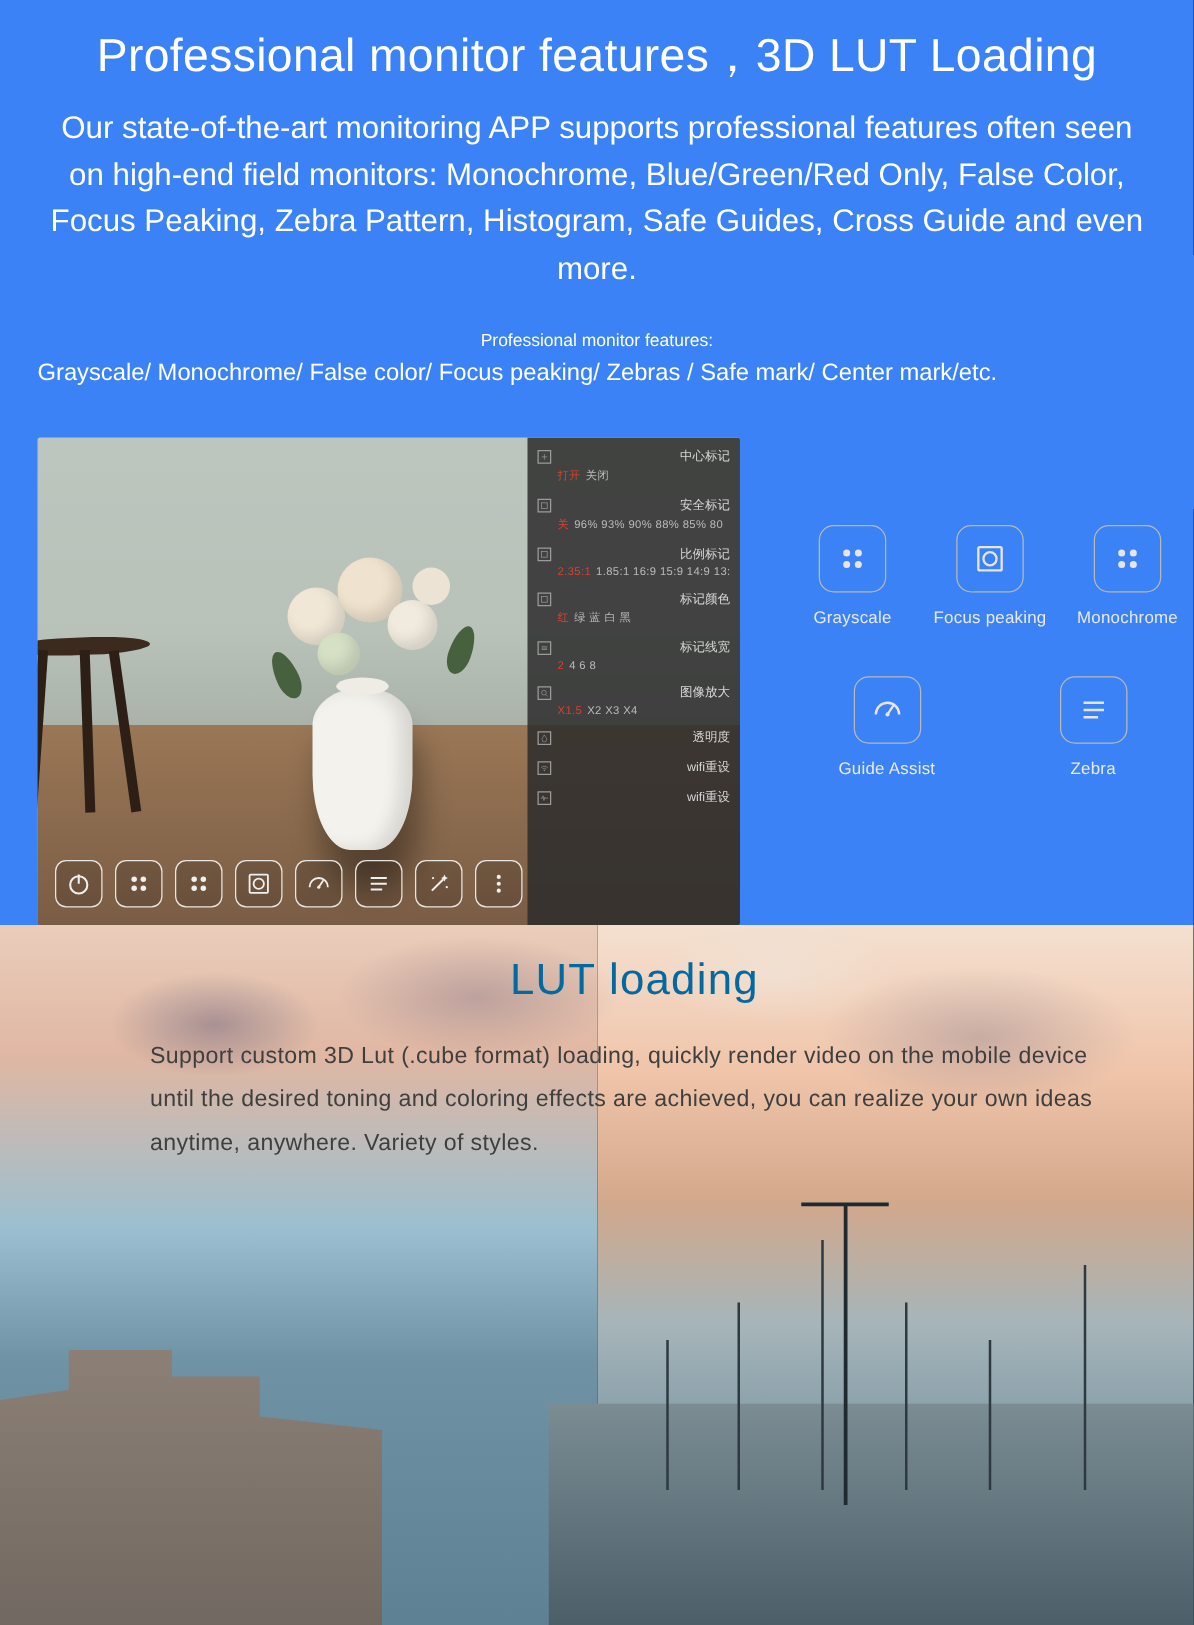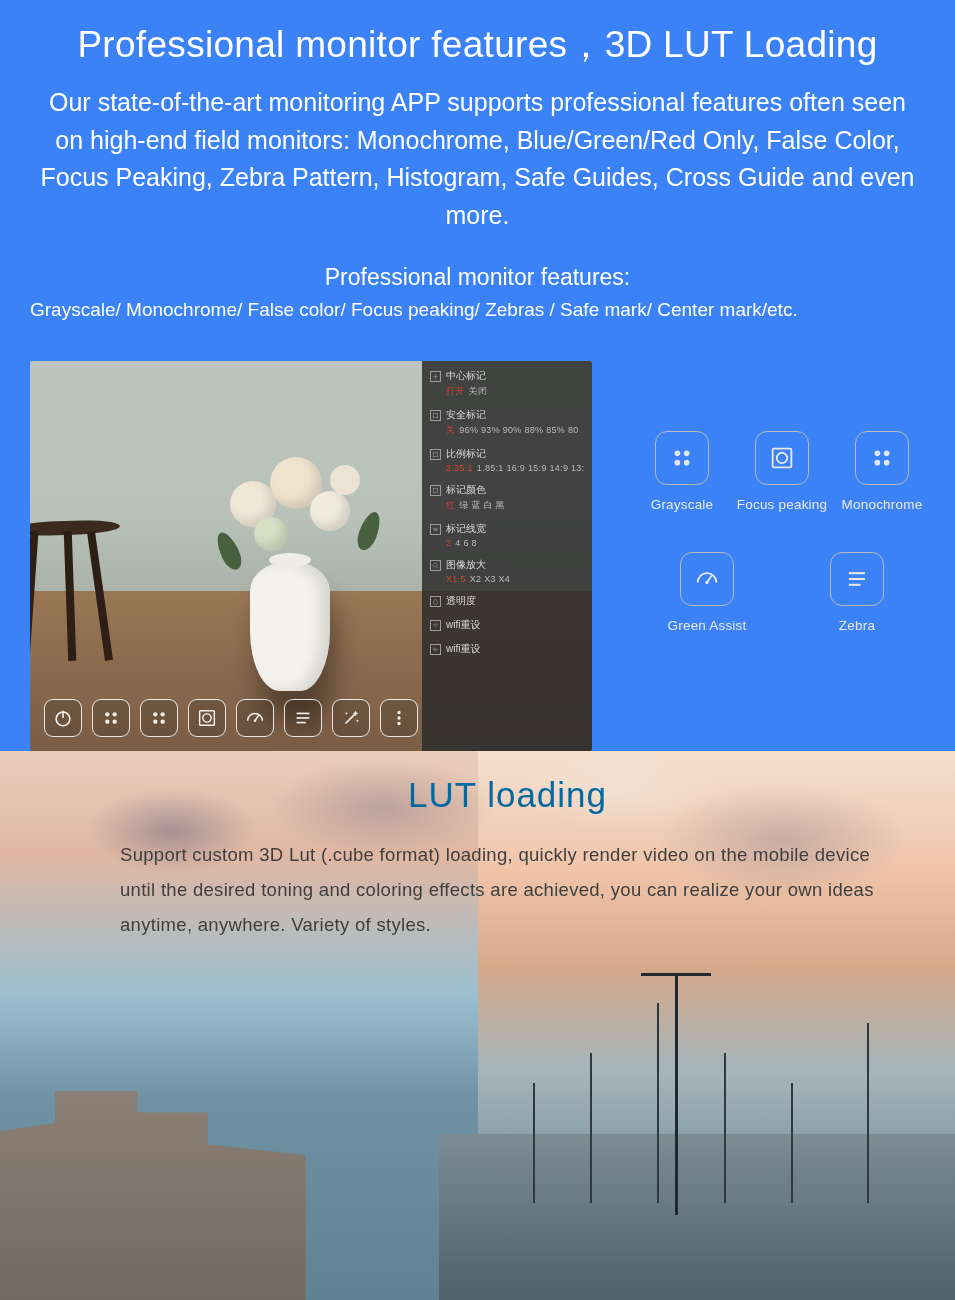--- a/index.html
+++ b/index.html
@@ -2,21 +2,21 @@
 <html><head>
 <meta charset="utf-8">
 <style>
   * { margin: 0; padding: 0; box-sizing: border-box; }
   body { font-family: -apple-system, BlinkMacSystemFont, "Segoe UI", Arial, sans-serif; width: 955px; background: #000; color: #fff; }
   
   
   .top-section { background: #3b82f6; padding: 20px 30px 0 30px; }
   .main-title { font-size: 37px; font-weight: 400; text-align: center; margin-bottom: 14px; letter-spacing: 0.3px; }
   .main-desc { font-size: 25px; font-weight: 300; text-align: center; line-height: 1.5; margin-bottom: 30px; padding: 0 6px; }
-  .sub-title { font-size: 23px; text-align: center; margin-bottom: 8px; }
+  .sub-title { font-size: 14px; text-align: center; margin-bottom: 8px; }
   .sub-desc { font-size: 19px; text-align: left; margin-bottom: 40px; }
   
   .media-row { display: flex; align-items: flex-start; gap: 40px; }
   
   
   .preview { position: relative; width: 562px; height: 390px; background: linear-gradient(180deg, #bcc6be 0%, #b8c2b9 40%, #8d9187 100%); border-radius: 2px; overflow: hidden; flex: 0 0 auto; }
   .wood { position: absolute; left: 0; right: 0; bottom: 0; height: 160px; background: linear-gradient(180deg, #9a7756 0%, #7a5d45 100%); }
   .stool { position: absolute; left: -40px; bottom: 70px; width: 150px; height: 200px; }
   .stool .seat { position: absolute; top: 40px; left: 20px; width: 110px; height: 14px; background: #3b2a1d; border-radius: 50%/60%; transform: rotate(-2deg); }
   .stool .leg { position: absolute; width: 8px; height: 130px; background: #2d1f15; top: 50px; }
@@ -32,32 +32,32 @@
   .flowers .b3 { width:40px; height:40px; left:100px; top:40px; background:#f1ebdf; box-shadow: inset -6px -6px 10px rgba(0,0,0,.12);}
   .flowers .b4 { width:34px; height:34px; left:44px; top:66px; background:#d6e0c5; box-shadow: inset -6px -6px 10px rgba(0,0,0,.12);}
   .flowers .b5 { width:30px; height:30px; left:120px; top:14px; background:#ece3d4; }
   .leaf { position:absolute; width:18px; height:40px; background:#47603e; border-radius:50% 50% 50% 50% / 60% 60% 40% 40%; }
   .lf1 { left:150px; top:60px; transform:rotate(20deg);}
   .lf2 { left:10px; top:80px; transform:rotate(-25deg);}
   
   
   .overlay-menu { position:absolute; right:0; top:0; width:170px; height:100%; background: rgba(44,44,44,0.85); padding:8px 8px; font-size:10px; }
   .menu-item { margin-bottom:10px; }
-  .menu-label { display:flex; align-items:center; gap:5px; color:#d8d8d8; font-size:10px; }
+  .menu-label { display:flex; align-items:center; gap:5px; color:#d8d8d8; font-size:10px;justify-content:space-between; }
   .menu-label .mi-icon { width:11px; height:11px; border:1px solid #9b9b9b; display:inline-flex; align-items:center; justify-content:center; font-size:8px; line-height:1; color:#9b9b9b; }
   .menu-values { font-size:9px; color:#bababa; margin-top:2px; padding-left:16px; letter-spacing:0.3px; white-space:nowrap; overflow:hidden; }
   .menu-values .hl { color:#d4432f; margin-right:4px; }
   
   
   .toolbar { position:absolute; left:14px; bottom:14px; display:flex; gap:10px; }
   .tb-btn { width:38px; height:38px; border:1.5px solid rgba(255,255,255,.85); border-radius:9px; display:flex; align-items:center; justify-content:center; background: rgba(0,0,0,.15); }
   
   
   .feature-grid { flex:1; padding: 70px 20px 0 0; }
-  .feature-row { display:flex; justify-content:space-around; margin-bottom:40px; }
+  .feature-row { display:flex; justify-content:space-around; margin-bottom:40px; gap:10px; }
   .feature { display:flex; flex-direction:column; align-items:center; width:100px; }
   .feature .fi-box { width:54px; height:54px; border:1.5px solid #b8b8b8; border-radius:12px; display:flex; align-items:center; justify-content:center; margin-bottom:12px; }
   .feature .fi-label { font-size:13.5px; color:#eaeaea; text-align:center; font-weight:500; letter-spacing:.2px;}
   
   
   .lut-section { position:relative; width:955px; height:580px; overflow:hidden; }
   .lut-bg { position:absolute; inset:0; }
   .lut-bg .left-half { position:absolute; left:0; top:0; width:50%; height:100%; background: linear-gradient(180deg,#eacdbb 0%, #e0b7a3 18%, #9bbfd0 42%, #6f92a5 60%, #5d7f92 100%); }
   .lut-bg .right-half { position:absolute; right:0; top:0; width:50%; height:100%; background: linear-gradient(180deg,#f4e0d0 0%, #f0c5aa 20%, #d3a88b 38%, #a6b5ba 55%, #6e8c9a 80%, #556f7d 100%); }
   .lut-bg .clouds { position:absolute; left:0; top:0; right:0; height:55%; background:
@@ -315,21 +315,21 @@
         </div>
       <div class="feature-row" id="feature-row-2">
           <div class="feature">
     <div class="fi-box">
               <svg width="28" height="28" viewBox="0 0 24 24">
                 <path d="M4 15 A8 8 0 0 1 20 15" fill="none" stroke="#e6e6e6" stroke-width="1.6"></path>
                 <line x1="12" y1="15" x2="16" y2="9" stroke="#e6e6e6" stroke-width="1.6"></line>
                 <circle cx="12" cy="15" r="1.4" fill="#e6e6e6"></circle>
               </svg>
             </div>
-    <div class="fi-label">Green Assist</div>
+    <div class="fi-label">Guide Assist</div>
           </div>
           <div class="feature">
     <div class="fi-box">
               <svg width="28" height="28" viewBox="0 0 24 24">
                 <line x1="5" y1="7" x2="19" y2="7" stroke="#e6e6e6" stroke-width="1.8"></line>
                 <line x1="5" y1="12" x2="19" y2="12" stroke="#e6e6e6" stroke-width="1.8"></line>
                 <line x1="5" y1="17" x2="15" y2="17" stroke="#e6e6e6" stroke-width="1.8"></line>
               </svg>
             </div>
     <div class="fi-label">Zebra</div>

